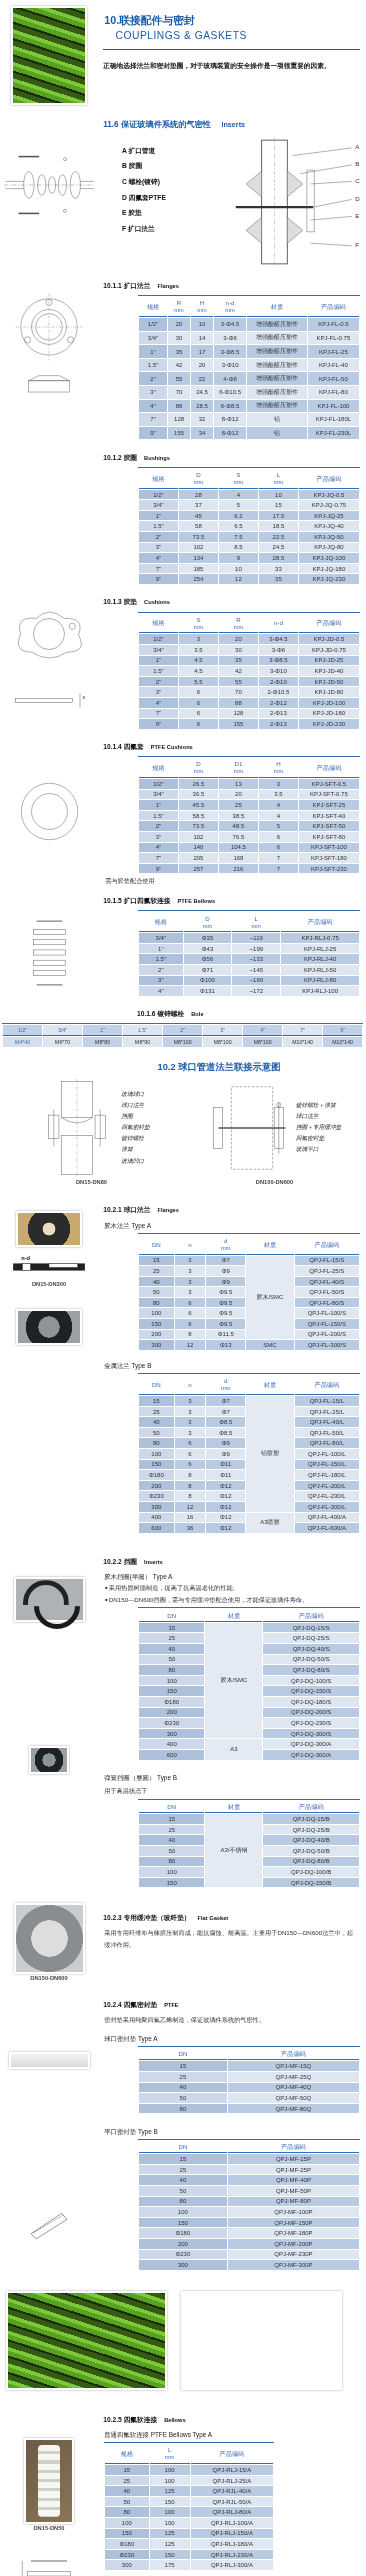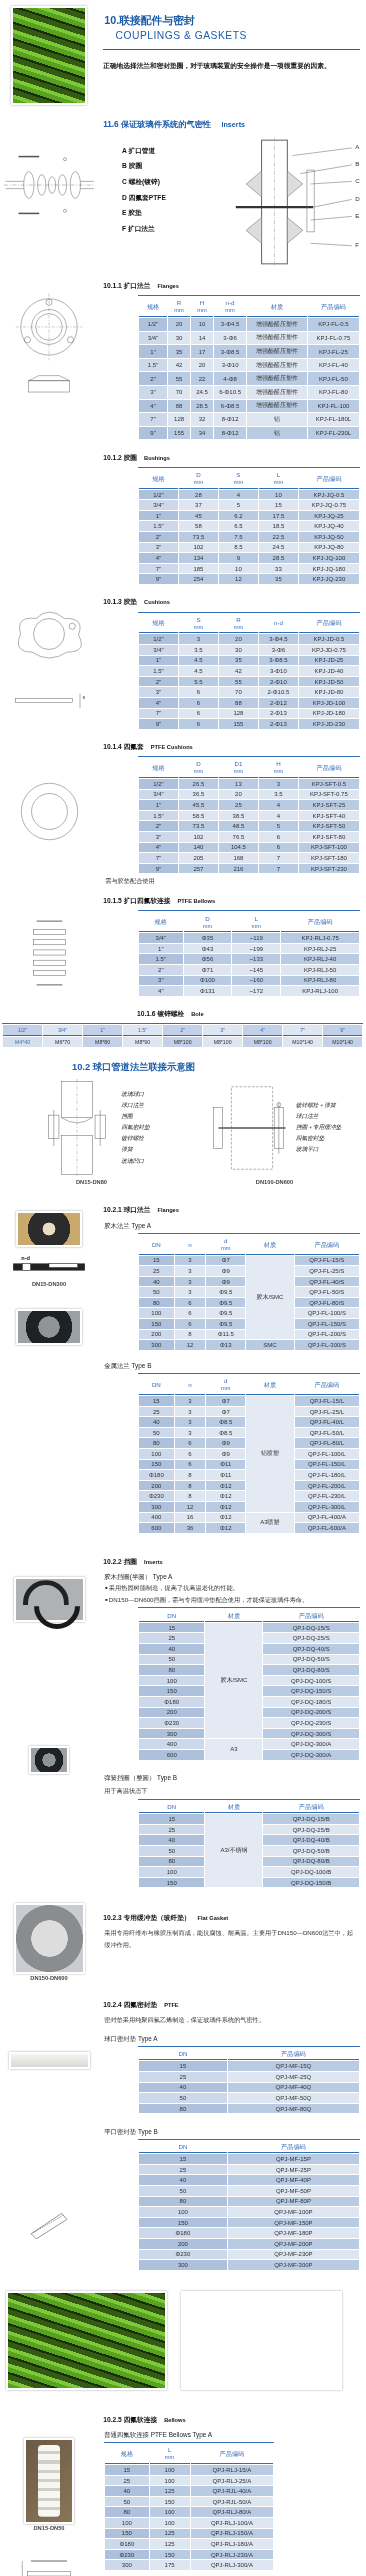--- a/index.html
+++ b/index.html
@@ -636,21 +636,21 @@
               <td class="co">M8*100</td>
               <td class="ce">M10*140</td>
               <td class="co">M10*140</td>
             </tr>
           </tbody>
         </table>
       </div>
   </div>
 
   <div style="margin-top:13.4px;">
-    <div class="h2" style="margin-left:72px;font-size:9.3px;">
+    <div class="h2" style="margin-left:72px;font-size:9.3px;text-align:center;">
       <span>10.2</span>
       <span>球口管道法兰联接示意图</span>
     </div>
     <div class="d2wrap">
       <div class="d2">
         <div class="inner">
           <svg width="88" height="98" viewBox="0 0 170 190">
             <rect x="55" y="5" width="60" height="70" class="sketch"></rect>
             <rect x="55" y="110" width="60" height="75" class="sketch"></rect>
             <path d="M55 75 Q85 95 115 75" class="sketch"></path>

